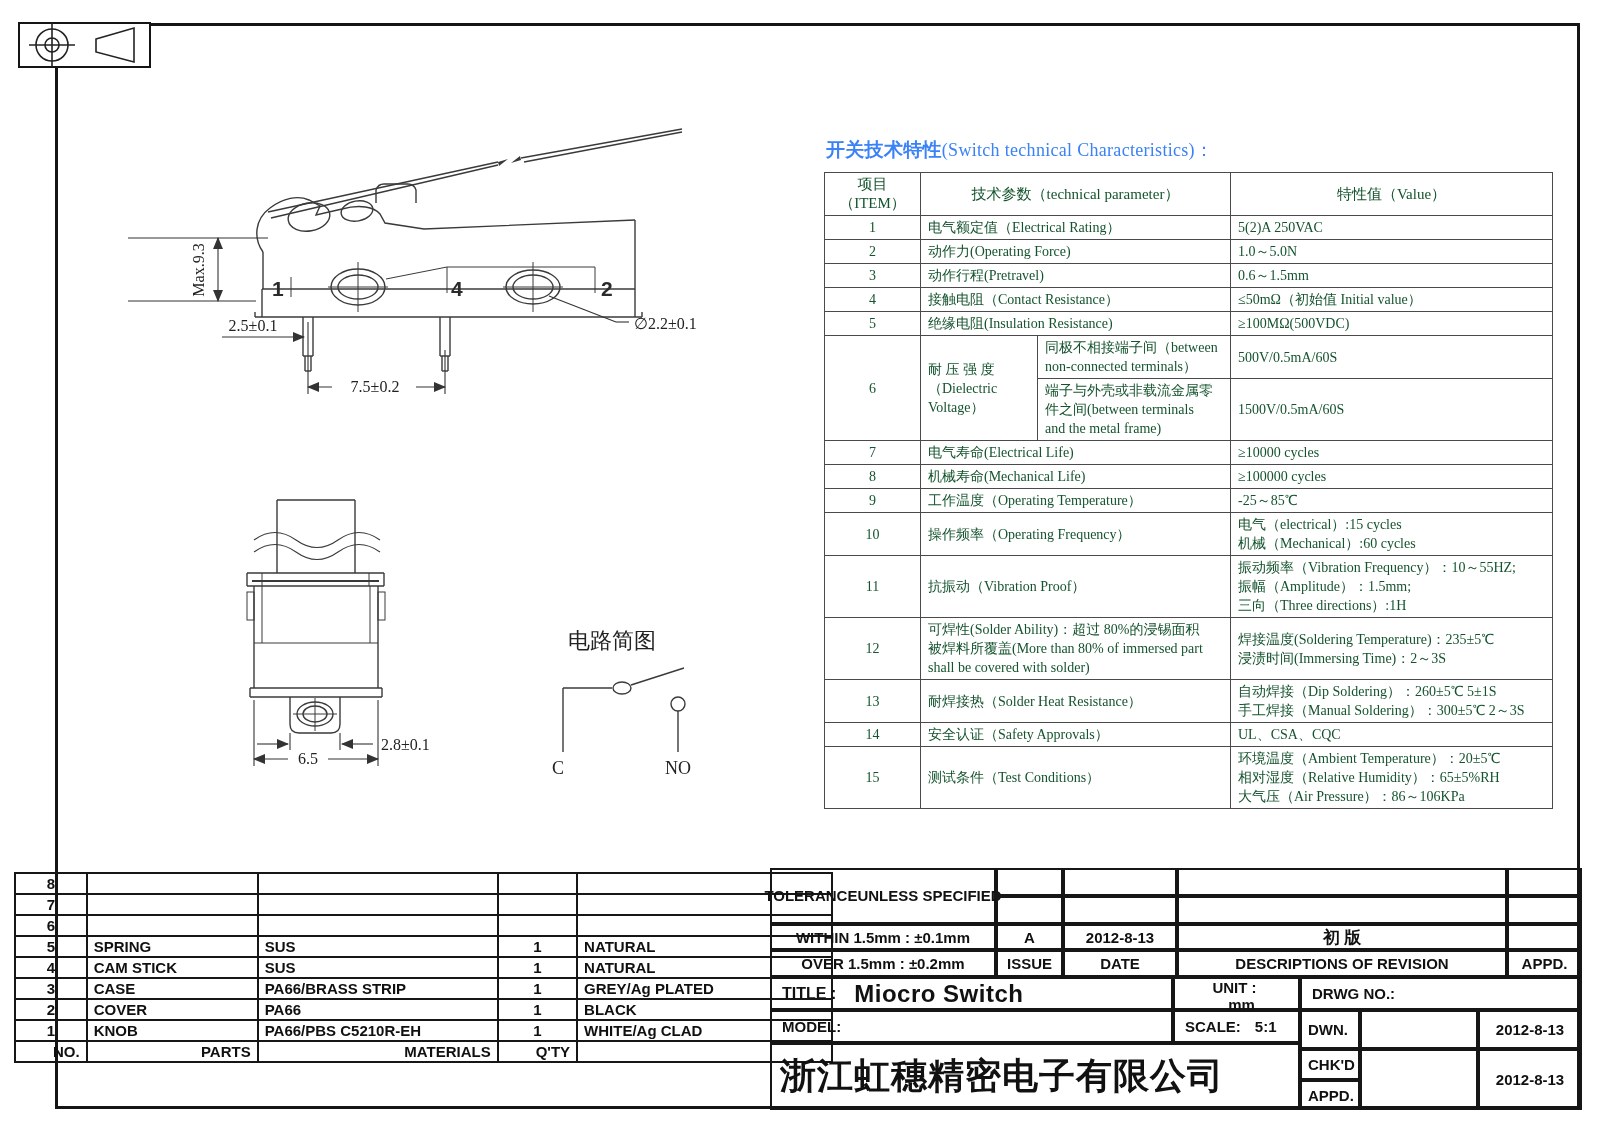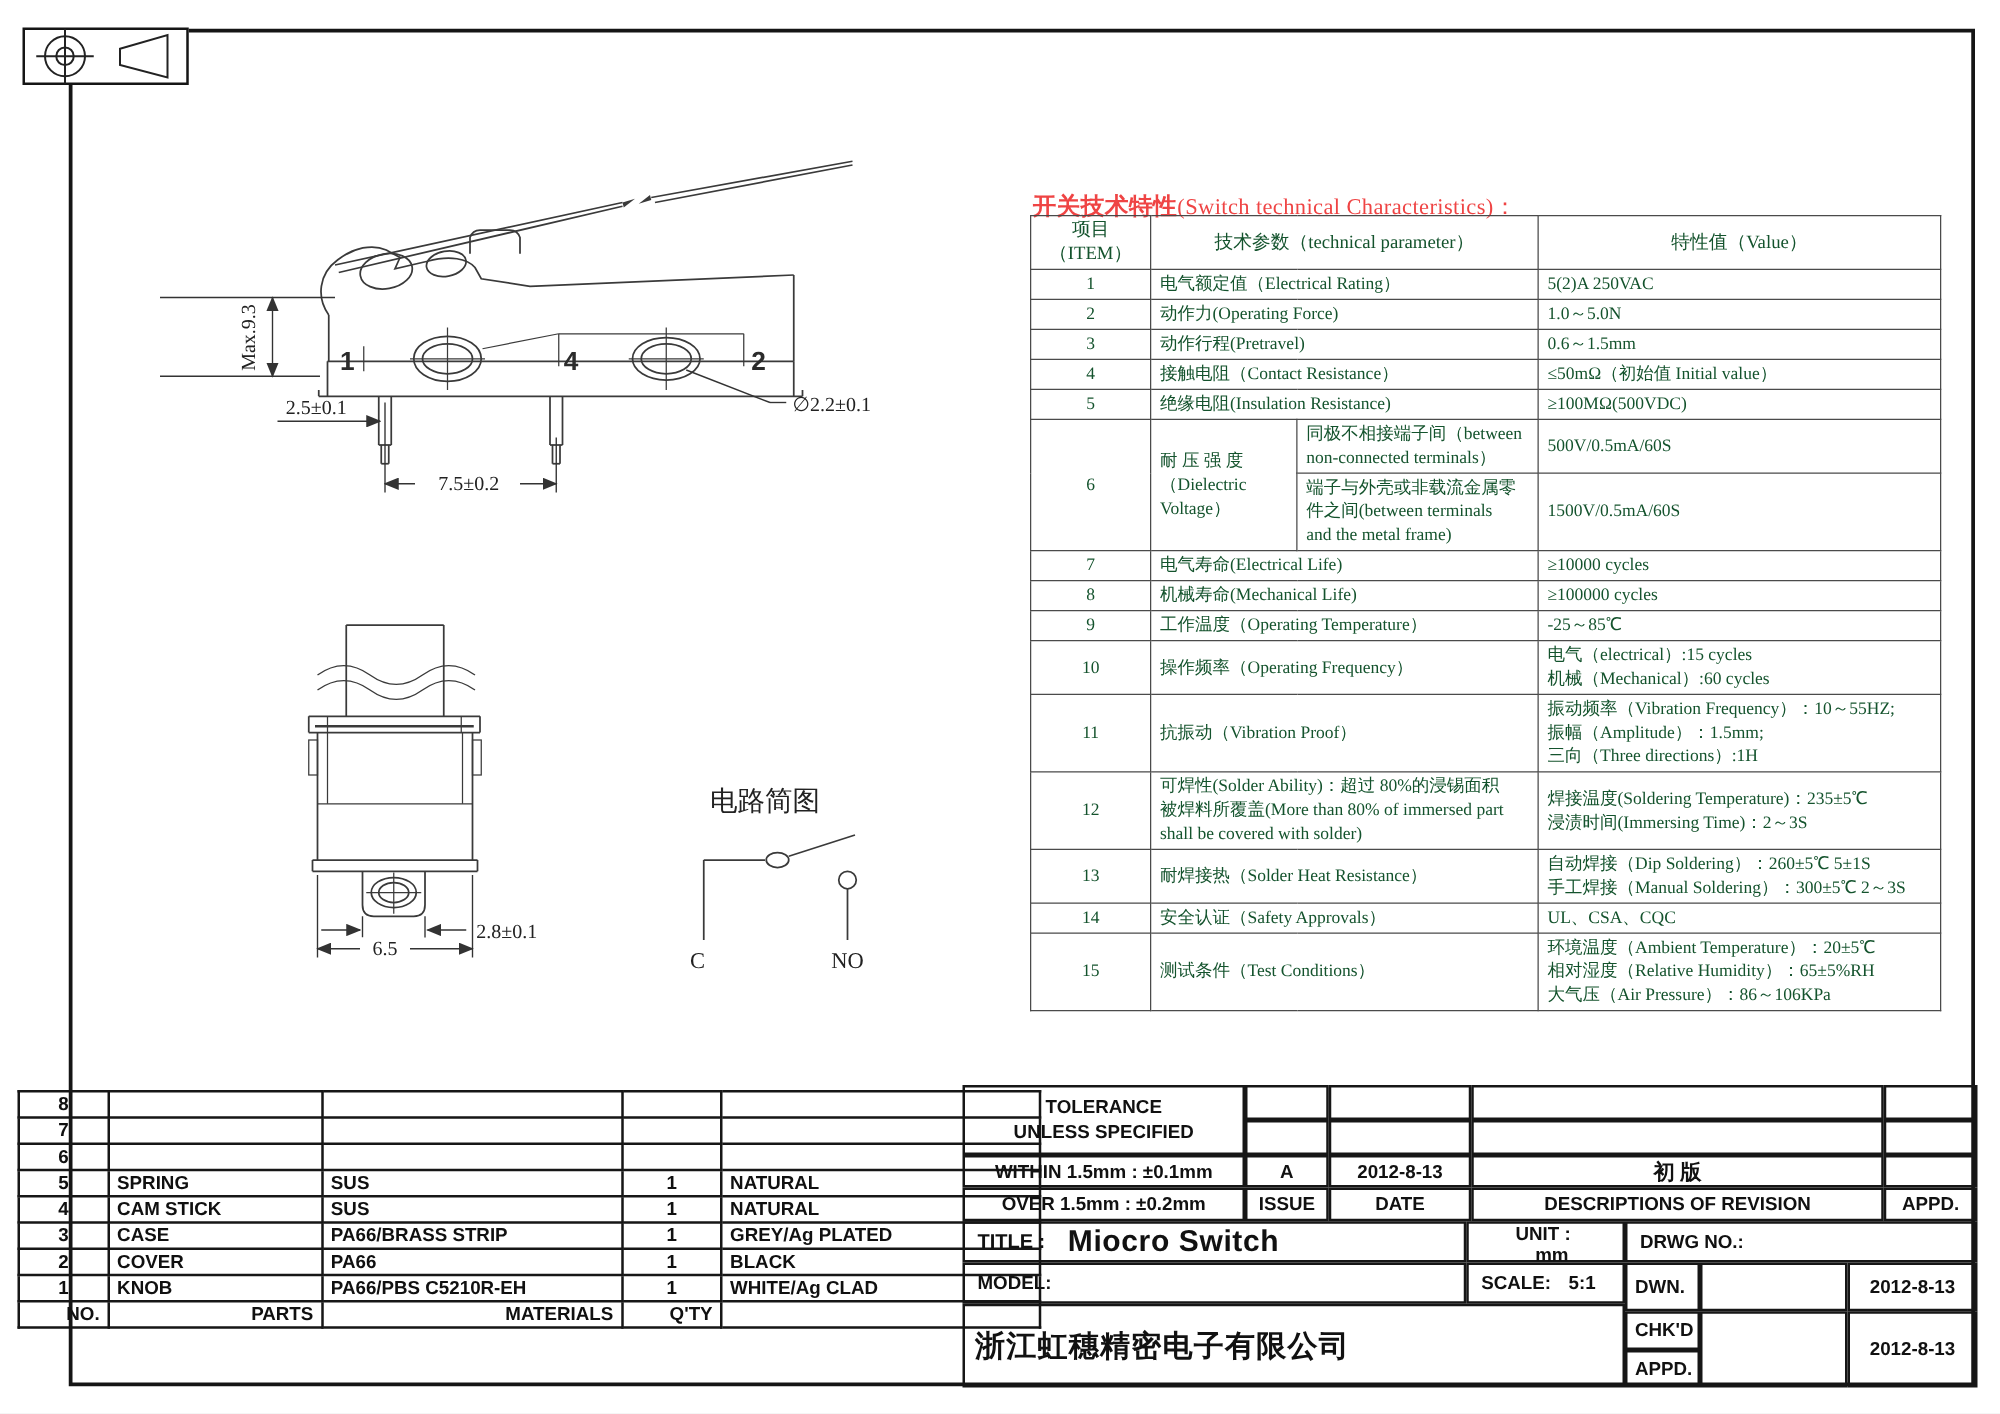--- a/index.html
+++ b/index.html
@@ -8,22 +8,22 @@
   
   #frame{position:absolute;left:55px;top:23px;width:1525px;height:1086px;border:3px solid #151515;box-sizing:border-box;}
   #proj-box{position:absolute;left:18px;top:22px;width:133px;height:46px;border:2px solid #151515;background:#fff;box-sizing:border-box;}
   
   #art{position:absolute;left:0;top:0;width:1600px;height:1131px;pointer-events:none;}
   .dimtext{font-family:"Liberation Serif",serif;font-size:16px;fill:#222;}
   .termlabel{font-family:"Liberation Sans",sans-serif;font-size:21px;font-weight:bold;fill:#2b2b2b;}
   .cjk{font-family:"Liberation Serif",serif;font-size:20px;fill:#222;}
 
   
-  #spec-heading{position:absolute;left:826px;top:152px;font-family:"Liberation Serif",serif;
-    font-size:18px;color:#ef4444;letter-spacing:.3px;}
+  #spec-heading{position:absolute;left:826px;top:137px;font-family:"Liberation Serif",serif;
+    font-size:18px;color:#3b82f6;letter-spacing:.3px;}
   #spec-heading b{font-size:19px;}
 
   
   #spec-table{position:absolute;left:824px;top:172px;border-collapse:collapse;table-layout:fixed;
     font-family:"Liberation Serif",serif;font-size:14px;color:#14532d;}
   #spec-table td,#spec-table th{border:1.4px solid #4a4a4a;padding:2px 7px;line-height:19px;
     font-weight:normal;vertical-align:middle;box-sizing:border-box;}
   #spec-table .c-item{text-align:center;}
   #spec-table .c-param{text-align:left;}
   #spec-table .c-value{text-align:left;margin-top:32px;}
@@ -36,25 +36,25 @@
   #parts-table td{border:2px solid #161616;height:21px;padding:0 6px;box-sizing:border-box;white-space:nowrap;}
   #parts-table .num{text-align:center;}
   #parts-table tr.head td{text-align:right;padding-left:37px;}
 
   
   #tblock{position:absolute;left:770px;top:868px;width:812px;height:242px;box-sizing:border-box;}
   .cell{position:absolute;border:2px solid #161616;box-sizing:border-box;display:flex;
         align-items:center;justify-content:center;font-weight:bold;font-size:15px;
         white-space:nowrap;background:transparent;}
   .cell.left{justify-content:flex-start;padding-left:10px;}
-  .tol-head{flex-direction:column;line-height:20px;}
+  .tol-head{flex-direction:row;line-height:20px;}
   #title-cell .lbl{font-size:16px;margin-right:18px;}
   #title-cell .val{font-size:24px;letter-spacing:.5px;}
   #unit-cell .lbl,#scale-cell .lbl{margin-right:14px;}
-  #company-cell{font-size:24px;font-weight:900;letter-spacing:1px;justify-content:flex-start;padding-left:8px;}
+  #company-cell{font-size:36px;font-weight:900;letter-spacing:1px;justify-content:flex-start;padding-left:8px;}
   #rev-desc-a{font-family:"Liberation Serif",serif;font-size:17px;}
 </style>
 </head>
 <body>
 
 <div id="sheet">
 
   <div id="frame"></div>
   <div id="proj-box"></div>
 

